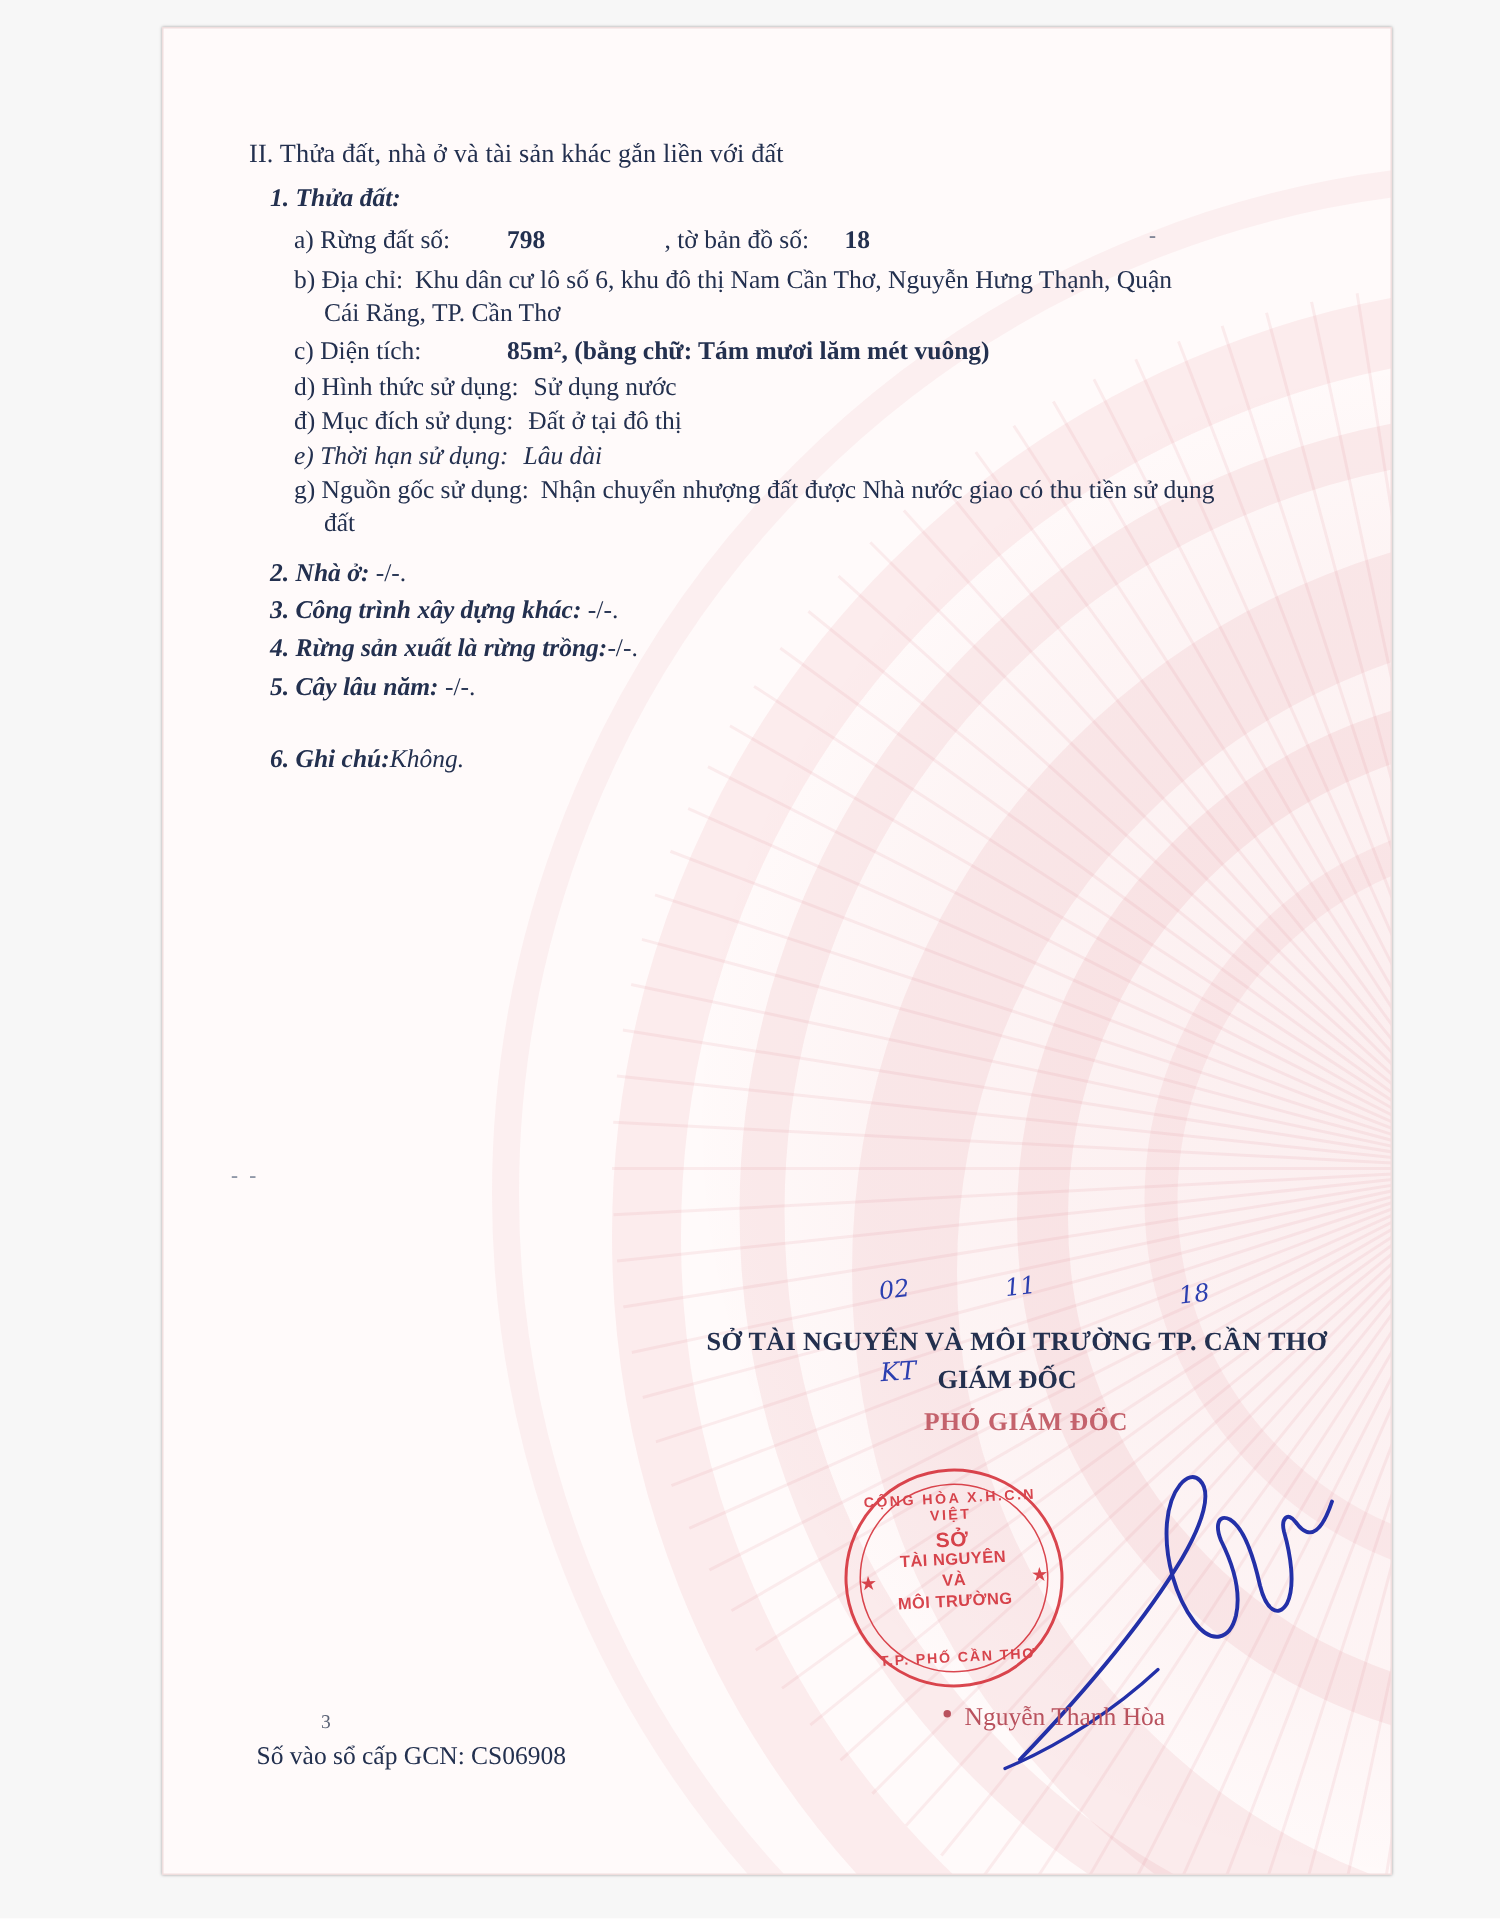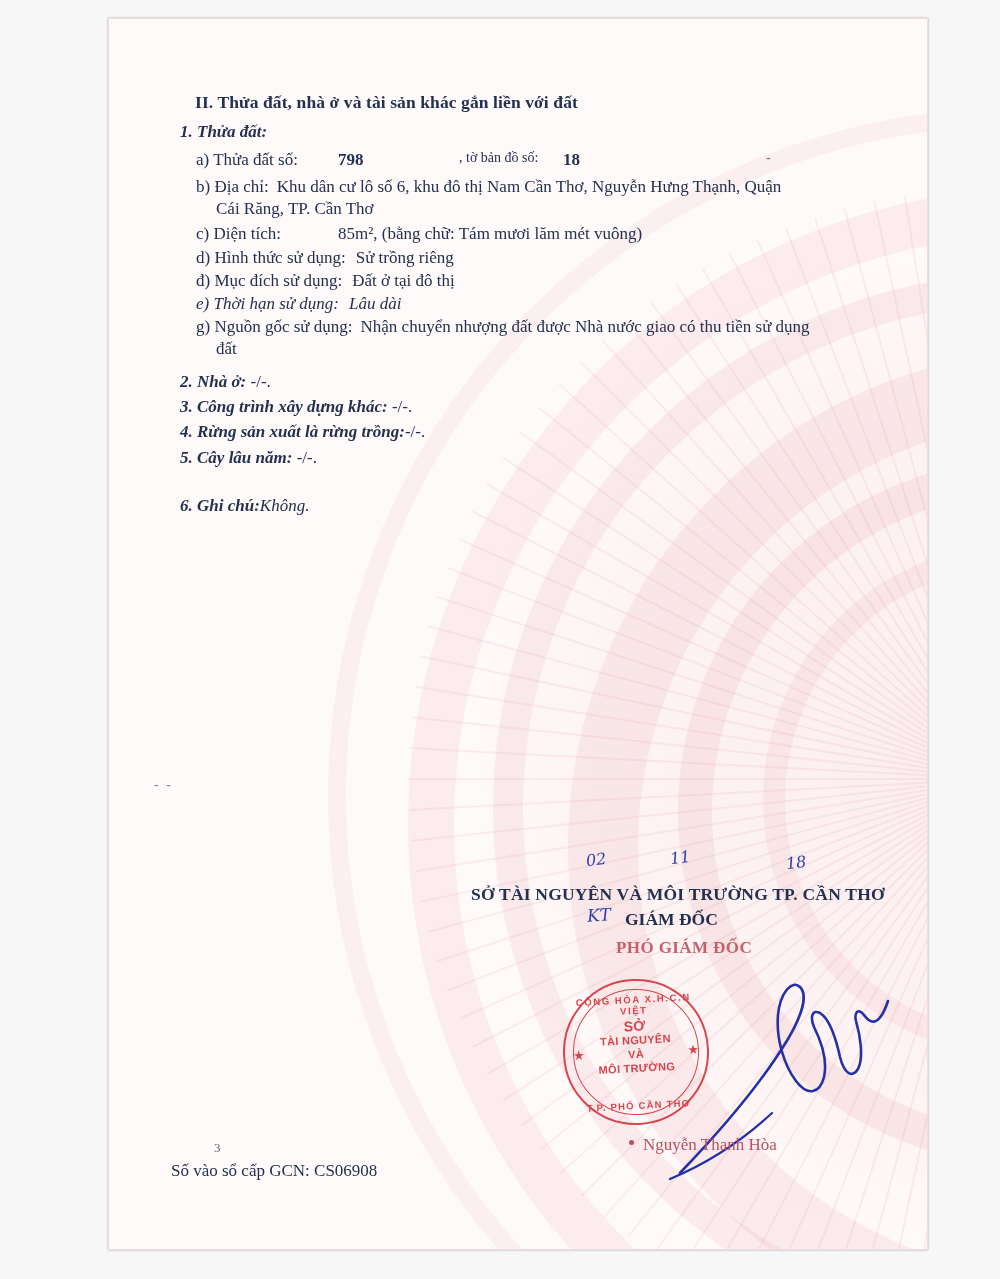--- a/index.html
+++ b/index.html
@@ -80,23 +80,22 @@
   }
   .txt {
     position: absolute;
     color: #23304f;
     white-space: pre;
   }
   .heading {
     left: 58px;
     top: 74px;
     font-size: 17.5px;
-    font-weight: bold;
+    font-weight: normal;
     letter-spacing: 0.1px;
-    margin-left: 29px;
   }
   .sec1 {
     left: 72px;
     top: 104px;
     font-size: 17px;
     font-weight: bold;
     font-style: italic;
   }
   .line {
     font-size: 17px;
@@ -113,21 +112,21 @@
   .l-g2 { top: 321px; left: 108px; }
 
   .fill {
     position: absolute;
     font-size: 17px;
     font-weight: bold;
     color: #23304f;
   }
   .f-parcel { left: 230px; top: 132px; }
   .f-map    { left: 455px; top: 132px; }
-  .f-area   { left: 230px; top: 206px; font-weight: normal; }
+  .f-area   { left: 230px; top: 206px; font-weight: bold; }
 
   .sub {
     font-size: 17px;
     font-weight: bold;
     font-style: italic;
     left: 72px;
   }
   .s2 { top: 354px; }
   .s3 { top: 379px; }
   .s4 { top: 404px; }
@@ -373,32 +372,32 @@
         <div class="ray" style="transform: rotate(168deg);"></div>
         <div class="ray" style="transform: rotate(171deg);"></div>
       </div>
     <div class="sheet-inner-edge"></div>
 
     <div class="content">
 
       <div class="txt heading">II. Thửa đất, nhà ở và tài sản khác gắn liền với đất</div>
       <div class="txt sec1">1. Thửa đất:</div>
 
-      <div class="txt line l-a">a) Thửa đất số:</div>
+      <div class="txt line l-a">a) Rừng đất số:</div>
       <div class="fill f-parcel">798</div>
-      <div class="txt" style="left:335px; top:132px; font-size:14px;margin-left:16px;">, tờ bản đồ số:</div>
+      <div class="txt" style="left:335px; top:132px; font-size:17px;">, tờ bản đồ số:</div>
       <div class="fill f-map">18</div>
 
       <div class="txt line l-b"><span>b) Địa chỉ:</span><span style="padding-left:8px;">Khu dân cư lô số 6, khu đô thị Nam Cần Thơ, Nguyễn Hưng Thạnh, Quận</span></div>
       <div class="txt line l-b2">Cái Răng, TP. Cần Thơ</div>
 
       <div class="txt line l-c">c) Diện tích:</div>
       <div class="fill f-area">85m², (bằng chữ: Tám mươi lăm mét vuông)</div>
 
-      <div class="txt line l-d"><span>d) Hình thức sử dụng:</span><span style="padding-left:10px;">Sử trồng riêng</span></div>
+      <div class="txt line l-d"><span>d) Hình thức sử dụng:</span><span style="padding-left:10px;">Sử dụng nước</span></div>
 
       <div class="txt line l-dd"><span>đ) Mục đích sử dụng:</span><span style="padding-left:10px;">Đất ở tại đô thị</span></div>
 
       <div class="txt line l-e"><span>e) Thời hạn sử dụng:</span><span style="padding-left:10px;">Lâu dài</span></div>
 
       <div class="txt line l-g"><span>g) Nguồn gốc sử dụng:</span><span style="padding-left:8px;">Nhận chuyển nhượng đất được Nhà nước giao có thu tiền sử dụng</span></div>
       <div class="txt line l-g2">đất</div>
 
       <div class="txt sub s2"><span>2. Nhà ở:</span><span class="val"> -/-.</span></div>
       <div class="txt sub s3"><span>3. Công trình xây dựng khác:</span><span class="val"> -/-.</span></div>

